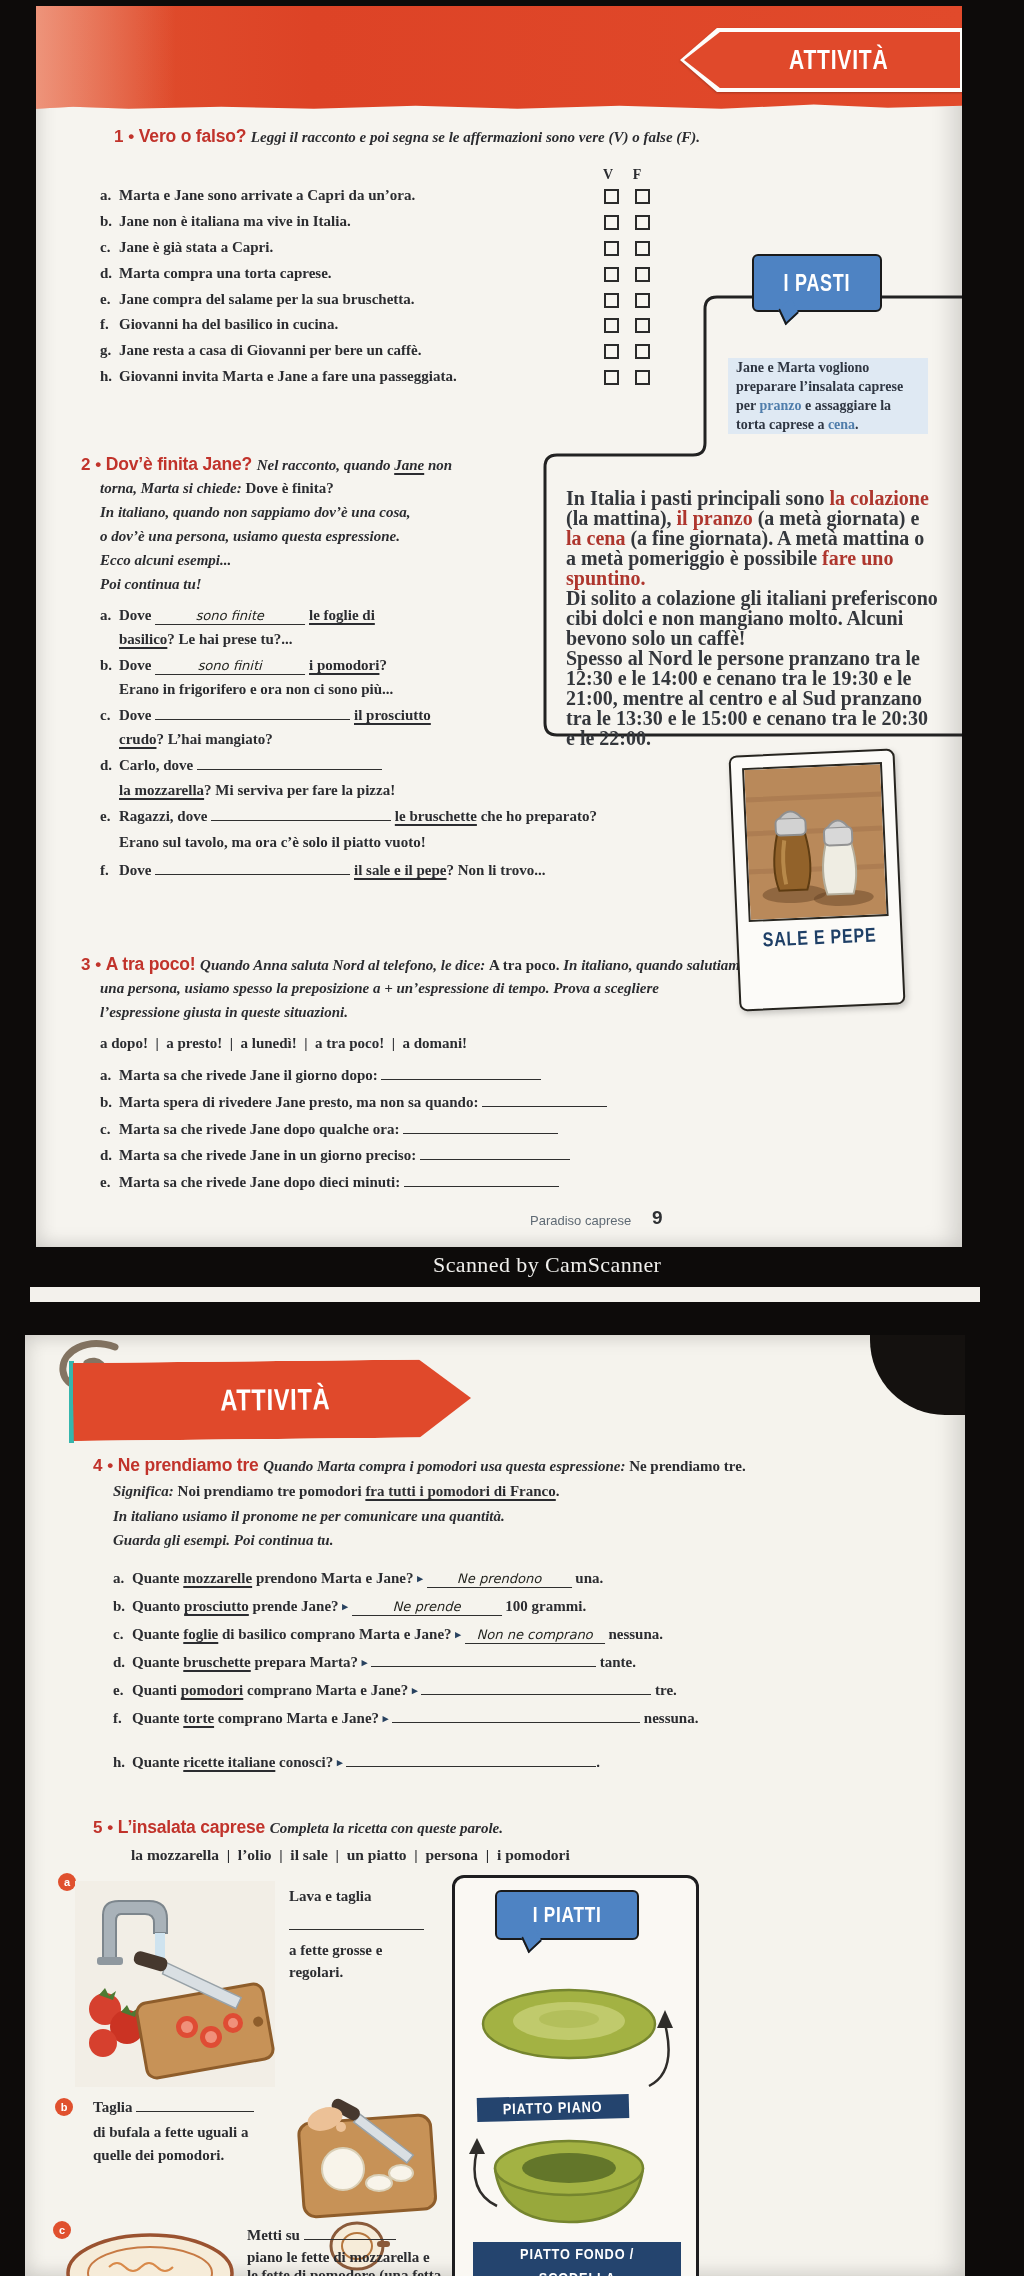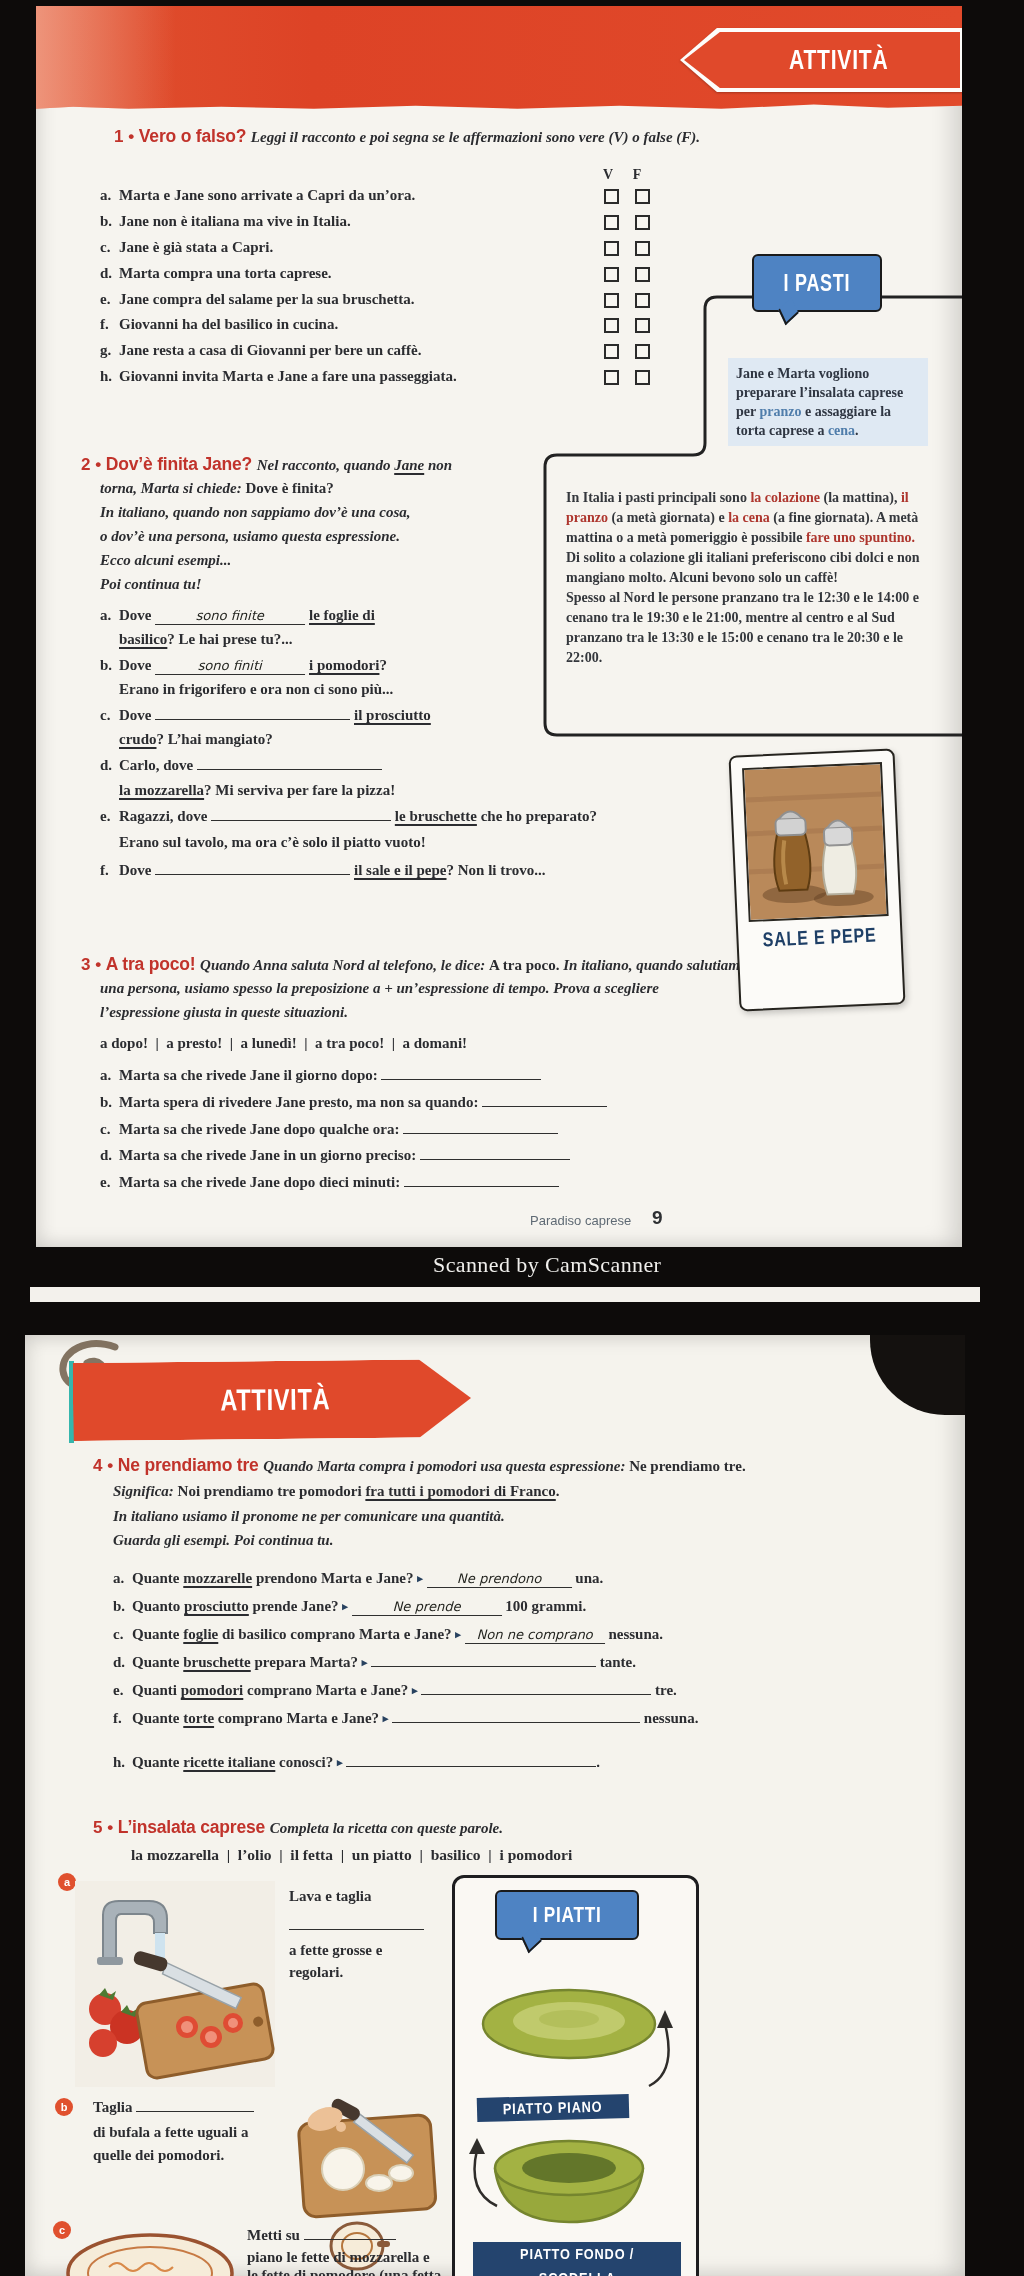--- a/index.html
+++ b/index.html
@@ -56,22 +56,22 @@
   .cbx{display:inline-block;width:11px;height:11px;border:2px solid #2b2b2b;background:#f8f6f1;}
   .cbx+.cbx{margin-left:16px;}
 
   
   .bubble{position:absolute;background:#4e83c3;border:2.5px solid #1a1a1a;border-radius:6px;
     display:flex;align-items:center;justify-content:center;z-index:3;}
   .bubble .tail{position:absolute;left:26px;bottom:-10px;width:15px;height:15px;background:#4e83c3;
     border-right:2.5px solid #1a1a1a;border-bottom:2.5px solid #1a1a1a;transform:rotate(65deg) skewX(18deg);}
   #pasti-outline{position:absolute;left:500px;top:282px;z-index:1;}
   #pasti-highlight{left:692px;top:352px;width:184px;font-size:14px;line-height:19px;
-    background:#dfe9f3;padding:6px 8px;color:#2f3642;font-weight:bold;z-index:2;}
-  #pasti-info{left:530px;top:482px;width:372px;font-size:14px;line-height:20px;
+    background:#dfe9f3;padding:0 8px;color:#2f3642;font-weight:bold;z-index:2;}
+  #pasti-info{left:530px;top:482px;width:372px;font-size:20px;line-height:20px;
     color:#34373c;font-weight:600;z-index:2;}
 
   
   .polaroid{position:absolute;left:698px;top:746px;width:162px;height:252px;background:#fcfbf8;
     border:2.5px solid #26241f;border-radius:8px;transform:rotate(-2.5deg);
     box-shadow:2px 3px 6px rgba(0,0,0,.2);z-index:2;}
   .pol-photo{position:absolute;left:11px;top:11px;width:136px;height:150px;border:2px solid #2a2822;}
   .pol-cap{position:absolute;left:0;right:0;top:172px;text-align:center;
     font-family:"Liberation Sans",sans-serif;font-weight:bold;font-size:20px;color:#1e3f66;}
 
@@ -226,21 +226,21 @@
 
     <div class="ln" style="left:88px;top:234px"><span class="seg let">a.</span><span class="seg">Quante </span><span class="seg u">mozzarelle</span><span class="seg"> prendono Marta e Jane? </span><span class="seg ptr">▸</span><span class="seg"> </span><span class="seg hand" style="width: 145px;">Ne prendono</span><span class="seg"> una.</span></div>
     <div class="ln" style="left:88px;top:262px"><span class="seg let">b.</span><span class="seg">Quanto </span><span class="seg u">prosciutto</span><span class="seg"> prende Jane? </span><span class="seg ptr">▸</span><span class="seg"> </span><span class="seg hand" style="width: 150px;">Ne prende</span><span class="seg"> 100 grammi.</span></div>
     <div class="ln" style="left:88px;top:290px"><span class="seg let">c.</span><span class="seg">Quante </span><span class="seg u">foglie</span><span class="seg"> di basilico comprano Marta e Jane? </span><span class="seg ptr">▸</span><span class="seg"> </span><span class="seg hand" style="width: 140px;">Non ne comprano</span><span class="seg"> nessuna.</span></div>
     <div class="ln" style="left:88px;top:318px"><span class="seg let">d.</span><span class="seg">Quante </span><span class="seg u">bruschette</span><span class="seg"> prepara Marta? </span><span class="seg ptr">▸</span><span class="seg"> </span><span class="seg blank" style="width: 225px;"></span><span class="seg"> tante.</span></div>
     <div class="ln" style="left:88px;top:346px"><span class="seg let">e.</span><span class="seg">Quanti </span><span class="seg u">pomodori</span><span class="seg"> comprano Marta e Jane? </span><span class="seg ptr">▸</span><span class="seg"> </span><span class="seg blank" style="width: 230px;"></span><span class="seg"> tre.</span></div>
     <div class="ln" style="left:88px;top:374px"><span class="seg let">f.</span><span class="seg">Quante </span><span class="seg u">torte</span><span class="seg"> comprano Marta e Jane? </span><span class="seg ptr">▸</span><span class="seg"> </span><span class="seg blank" style="width: 248px;"></span><span class="seg"> nessuna.</span></div>
     <div class="ln" style="left:88px;top:418px"><span class="seg let">h.</span><span class="seg">Quante </span><span class="seg u">ricette italiane</span><span class="seg"> conosci? </span><span class="seg ptr">▸</span><span class="seg"> </span><span class="seg blank" style="width: 250px;"></span><span class="seg">.</span></div>
 
     <div class="ln" style="left:68px;top:482px"><span class="seg num">5 • </span><span class="seg title">L’insalata caprese </span><span class="seg i">Completa la ricetta con queste parole.</span></div>
-    <div class="ln" style="left:106px;top:510px;font-size:15.5px"><span class="seg b">la mozzarella  |  l’olio  |  il fetta  |  un piatto  |  basilico  |  i pomodori</span></div>
+    <div class="ln" style="left:106px;top:510px;font-size:15.5px"><span class="seg b">la mozzarella  |  l’olio  |  il sale  |  un piatto  |  persona  |  i pomodori</span></div>
 
     <div class="badge" style="left:33px;top:538px">a</div>
     <svg class="illus" style="left:46px;top:546px" width="208" height="206" viewBox="0 0 200 206">
       <rect width="200" height="206" fill="#f2eee6"></rect>
       <path d="M28,78 L28,34 Q28,20 44,20 L74,20 Q92,20 92,38 L92,52 L79,52 L79,42 Q79,33 70,33 L46,33 Q41,33 41,40 L41,78 Z" fill="#a9b2b9" stroke="#7d868d" stroke-width="2"></path>
       <rect x="22" y="76" width="26" height="8" rx="3" fill="#8f989f"></rect>
       <rect x="80" y="52" width="10" height="28" fill="#cfe3ef"></rect>
       <circle cx="30" cy="128" r="16" fill="#d6402e"></circle>
         <circle cx="52" cy="146" r="17" fill="#cb3323"></circle>
         <circle cx="28" cy="162" r="14" fill="#d6402e"></circle>

